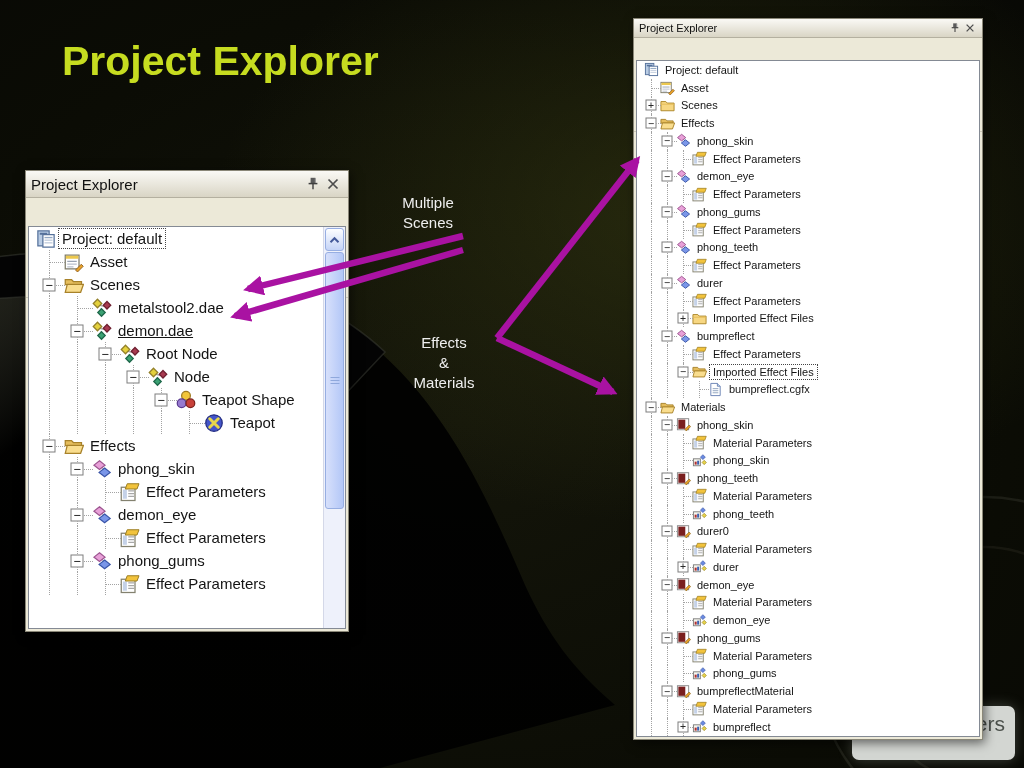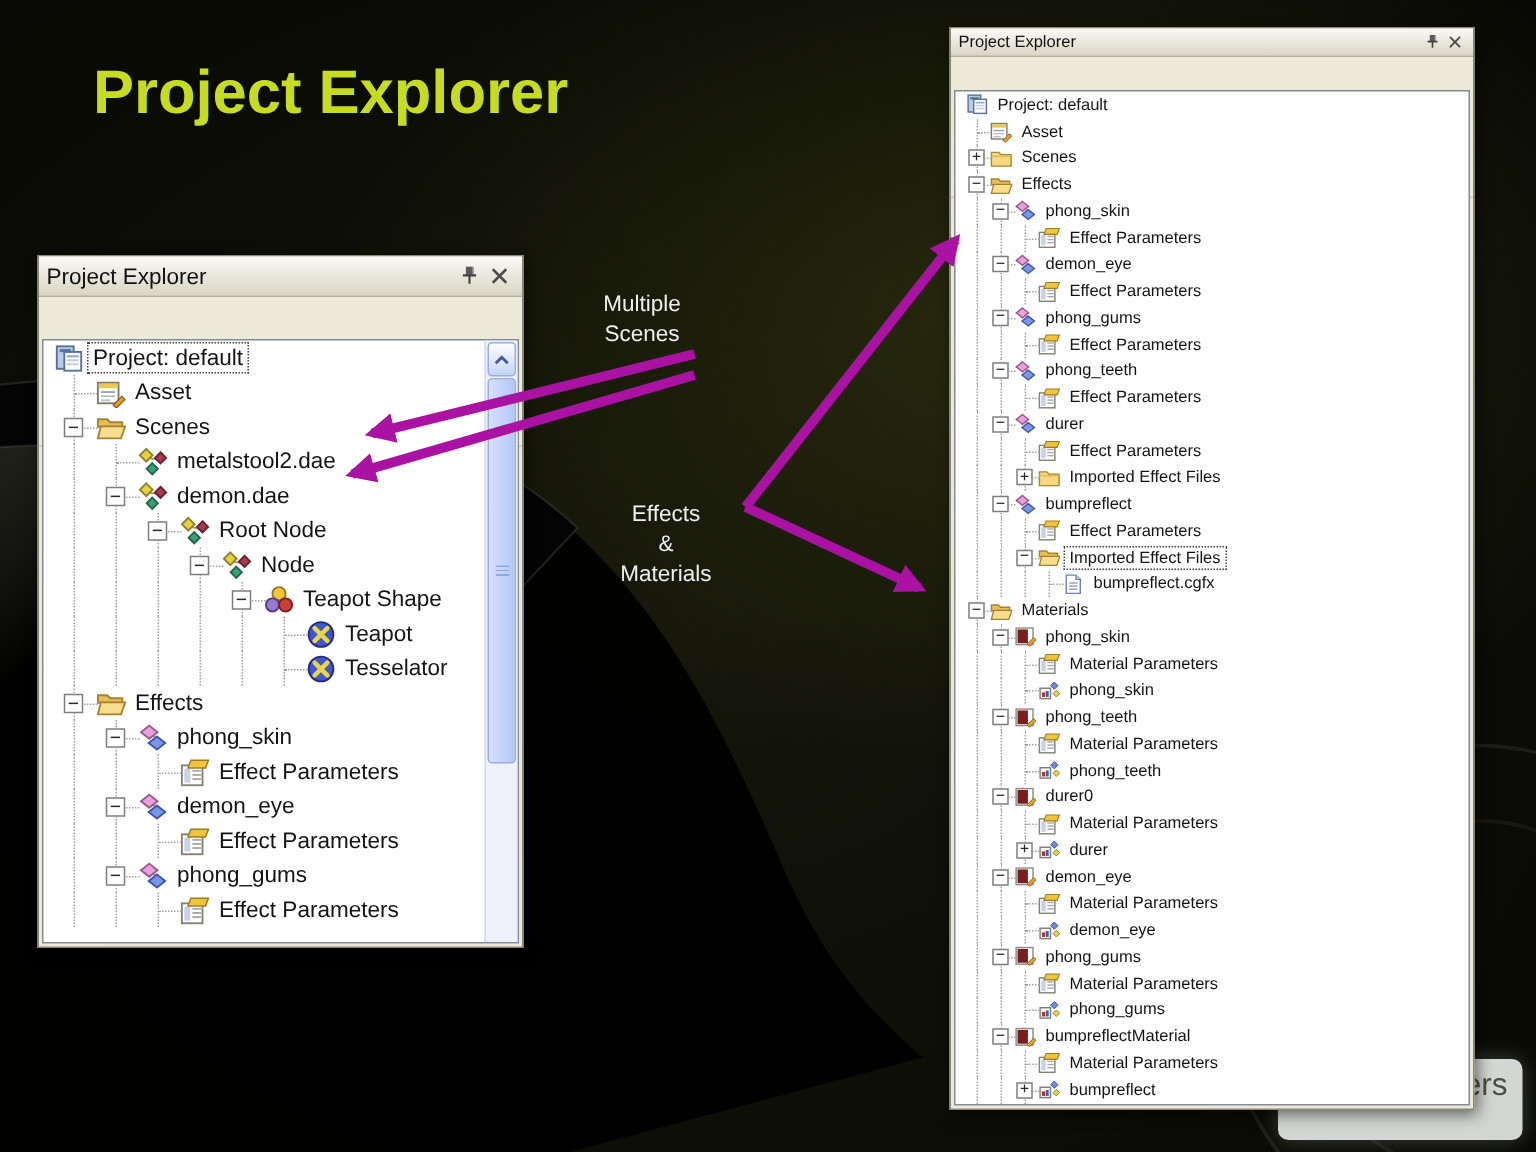--- a/index.html
+++ b/index.html
@@ -65,21 +65,21 @@
     position:absolute;left:50%;top:50%;transform:translate(-50%,-50%);
     width:var(--exp);height:var(--exp);background:#fff;border:1px solid #7e7e7e;
     display:flex;align-items:center;justify-content:center;
     font-size:calc(var(--exp) + 1px);line-height:1;color:#2a2a2a;z-index:1;
     font-family:"DejaVu Sans Mono",monospace;
   }
   .ticon{width:var(--icn);height:var(--icn);margin:0 3px 0 1px;flex:none;}
   .ticon svg{width:100%;height:100%;display:block;}
   .tlabel{font-size:var(--fs);color:#141414;padding:1px 3px;}
   .tlabel.focus{outline:1px dotted #444;}
-  .tlabel.underline{}
+  .tlabel.underline{text-decoration:underline;}
   
   .scroll{position:absolute;top:0;right:0;bottom:0;width:21px;background:#eef1fb;border-left:1px solid #d4d8e8;}
   .sbtn{height:21px;margin:1px;background:linear-gradient(#fdfeff,#c4d3f7);border:1px solid #97aee2;border-radius:3px;
         display:flex;align-items:center;justify-content:center;}
   .sthumb{position:absolute;left:1px;right:1px;top:25px;height:255px;
         background:linear-gradient(90deg,#d7e0fb,#b3c7f7);border:1px solid #97aee2;border-radius:3px;}
   .grip{position:absolute;left:50%;top:50%;transform:translate(-50%,-50%);width:9px;height:8px;
         background:repeating-linear-gradient(to bottom,#8fa8dc 0 1px,transparent 1px 3px);}
   
   .watermark{
@@ -285,35 +285,20 @@
             <span class="guide last"></span>
             <span class="ticon">
               <svg viewBox="0 0 16 16">
                 <circle cx="8" cy="8" r="6.6" fill="#4355c8" stroke="#232c82"></circle>
                 <path d="M4.6 4.6 L11.4 11.4 M11.4 4.6 L4.6 11.4" stroke="#e7d84b" stroke-width="2.4" stroke-linecap="round"></path>
               </svg>
             </span>
             <span class="tlabel">Teapot</span>
           </div>
           <div class="trow">
-            <span class="guide"></span>
-            <span class="guide"></span>
-            <span class="guide"></span>
-            <span class="guide"></span>
-            <span class="guide"></span>
-            <span class="guide last"></span>
-            <span class="ticon">
-              <svg viewBox="0 0 16 16">
-                <circle cx="8" cy="8" r="6.6" fill="#4355c8" stroke="#232c82"></circle>
-                <path d="M4.6 4.6 L11.4 11.4 M11.4 4.6 L4.6 11.4" stroke="#e7d84b" stroke-width="2.4" stroke-linecap="round"></path>
-              </svg>
-            </span>
-            <span class="tlabel">Tesselator</span>
-          </div>
-          <div class="trow">
             <span class="guide last">
               <span class="expander">−</span>
             </span>
             <span class="ticon">
               <svg viewBox="0 0 16 16">
                 <path d="M1 3.6 h5 l1.5 1.6 H14 v2.4 H1 Z" fill="#e5bd5d" stroke="#a8822a"></path>
                 <path d="M2.6 7.4 H15.6 L13.3 13.8 H1 Z" fill="#f9dd8e" stroke="#a8822a"></path>
               </svg>
             </span>
             <span class="tlabel">Effects</span>

